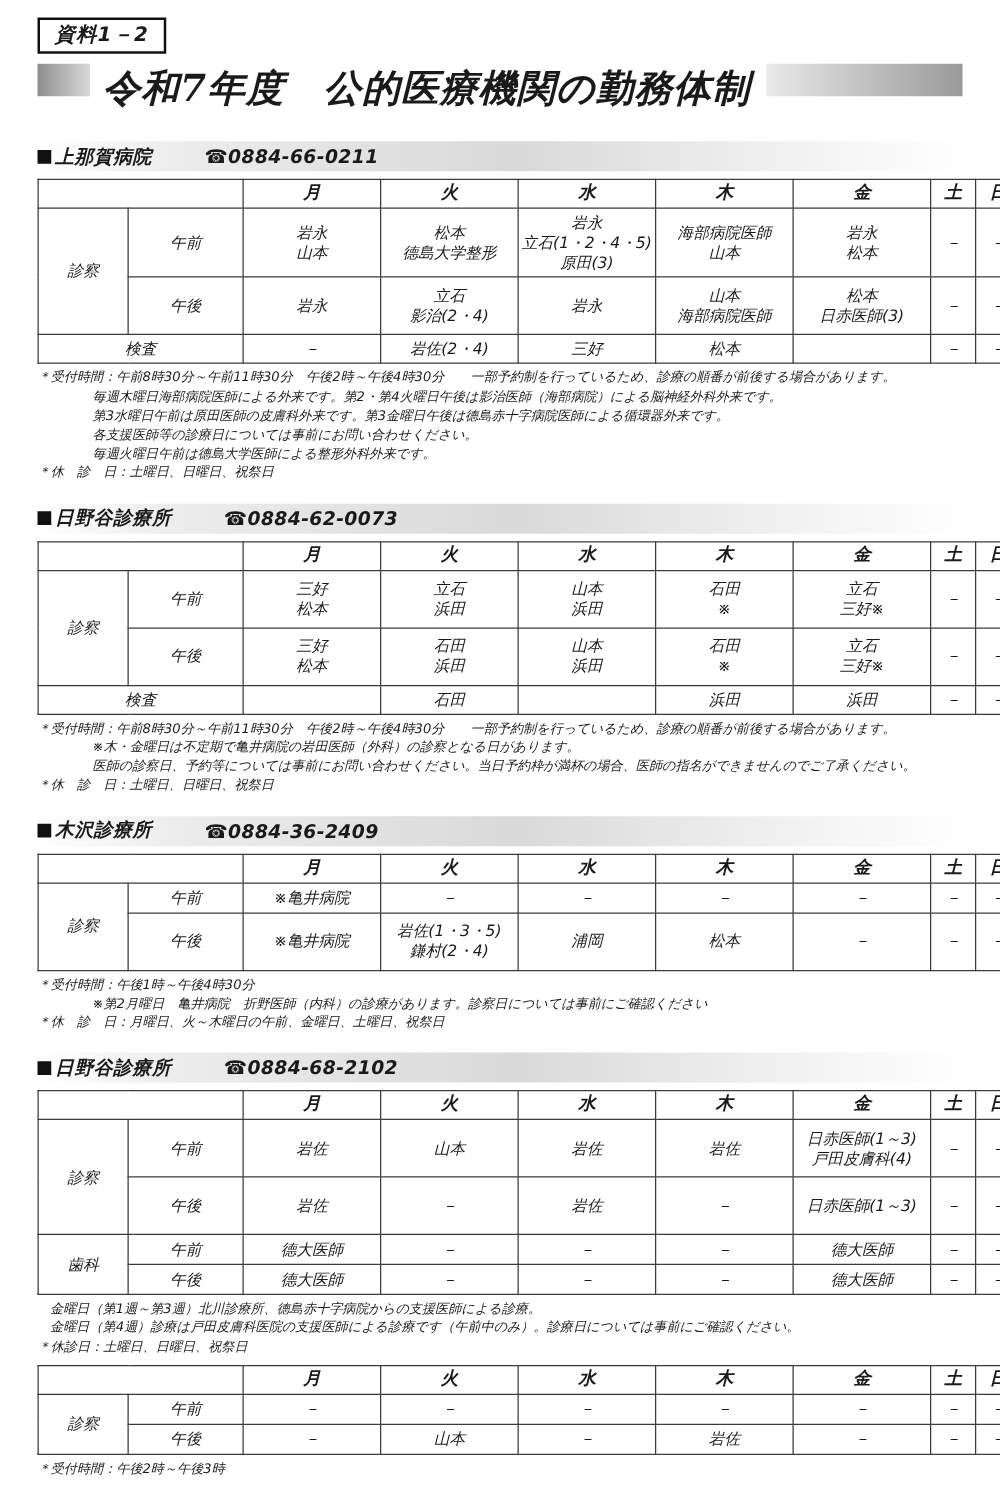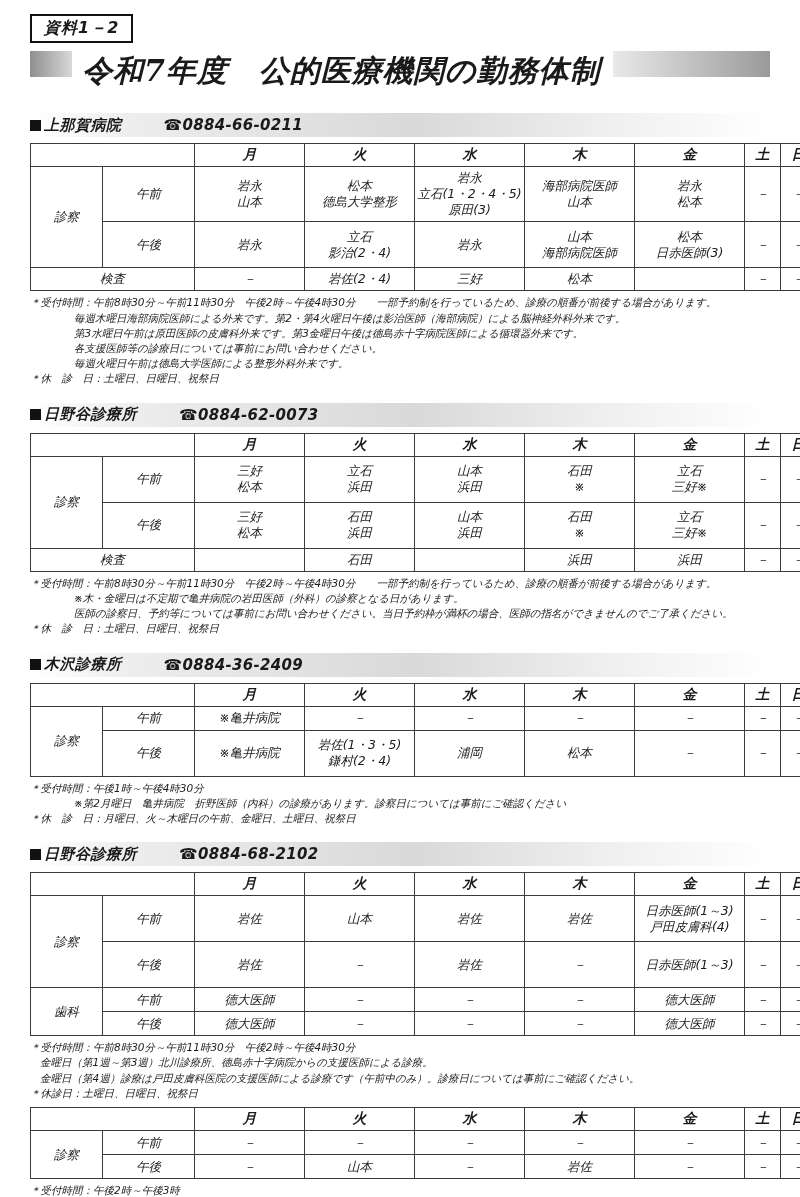--- a/index.html
+++ b/index.html
@@ -445,21 +445,20 @@
               <td>－</td>
               <td>－</td>
               <td>－</td>
               <td>德大医師</td>
               <td>－</td>
               <td>－</td>
             </tr>
           </tbody>
         </table>
         <div class="notes">
-          <div class="ind1">＊受付時間：午前8時30分～午前11時30分　午後2時～午後4時30分</div>
           <div class="ind3">金曜日（第1週～第3週）北川診療所、德島赤十字病院からの支援医師による診療。</div>
           <div class="ind3">金曜日（第4週）診療は戸田皮膚科医院の支援医師による診療です（午前中のみ）。診療日については事前にご確認ください。</div>
           <div class="ind1">＊休診日：土曜日、日曜日、祝祭日</div>
         </div>
       </div>
       <div>
         <table class="sched">
           <colgroup>
             <col class="c-cat">
             <col class="c-per">

